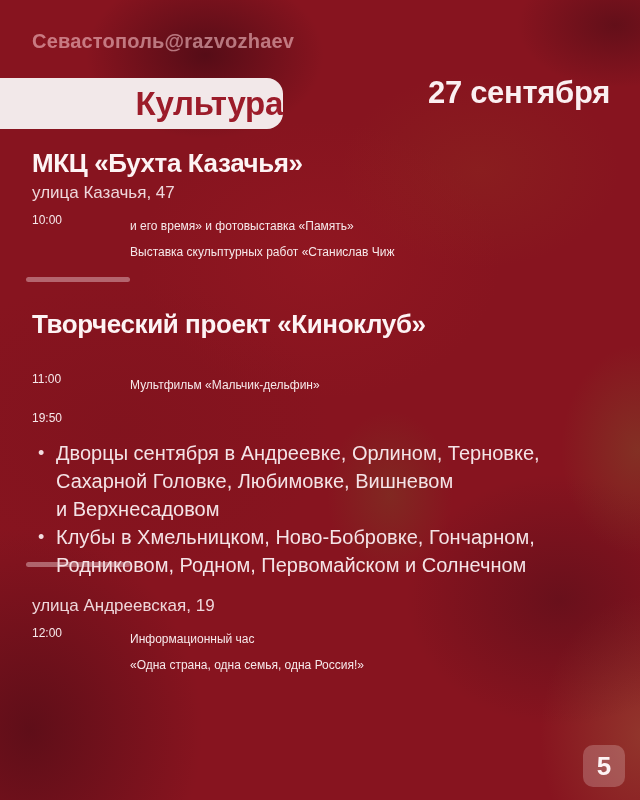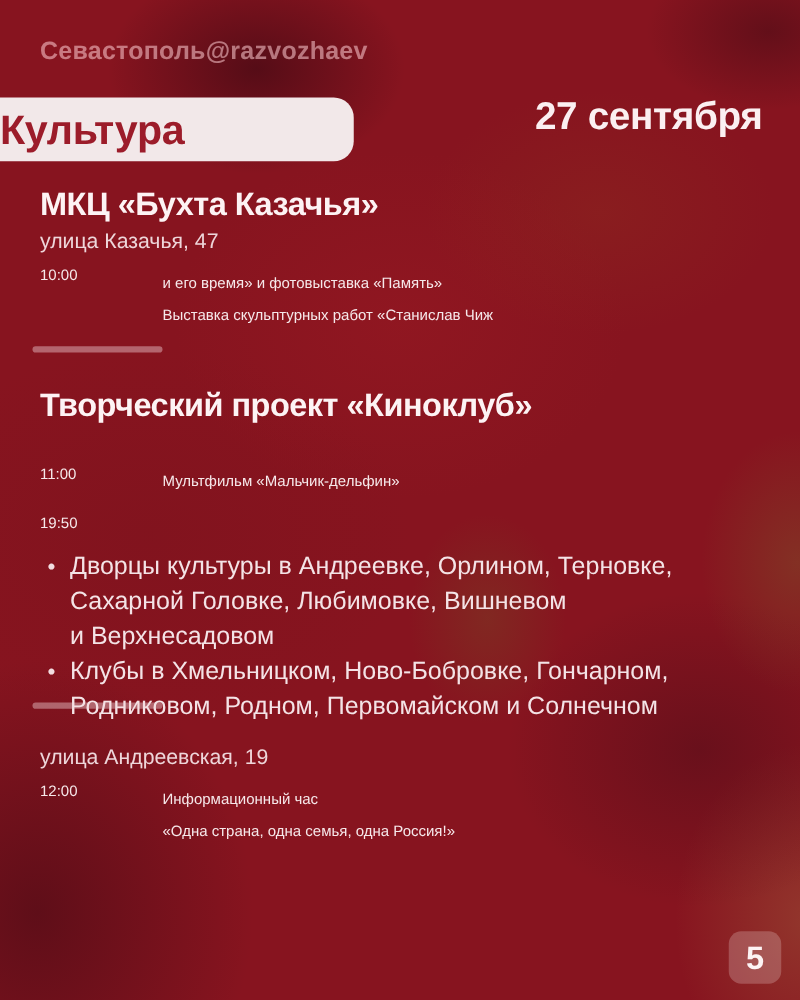--- a/index.html
+++ b/index.html
@@ -27,21 +27,21 @@
     display:flex; justify-content:flex-start;
     font-size:20px; font-weight:700;
     color:rgba(255,205,211,0.55);
     letter-spacing:0.2px;
   }
   .category-badge {
     position:absolute; top:78px; left:0;
     width:283px; height:51px;
     background:#f2e8e9;
     border-radius:0 16px 16px 0;
-    display:flex; align-items:center; justify-content:flex-start;
+    display:flex; align-items:center; justify-content:flex-end;
   }
   .category-badge span {
     color:#9c1c2a; font-size:33px; font-weight:700; letter-spacing:-0.3px;
   }
   .date-label {
     position:absolute; top:75px; right:30px;
     font-size:31px; font-weight:700; color:#fbeff1; letter-spacing:-0.3px;
   }
   .sec { position:absolute; left:32px; right:24px; }
   .sec h2 {
@@ -117,21 +117,21 @@
         </div>
       </div>
       <div class="row">
         <span class="time">19:50</span>
       </div>
     </div>
     <div class="bullets">
       <div class="bullet">
         <span class="b-dot">•</span>
         <div class="b-lines">
-          <div>Дворцы культуры в Андреевке, Орлином, Терновке,</div>
+          <div>Дворцы сентября в Андреевке, Орлином, Терновке,</div>
           <div>Сахарной Головке, Любимовке, Вишневом</div>
           <div>и Верхнесадовом</div>
         </div>
       </div>
       <div class="bullet">
         <span class="b-dot">•</span>
         <div class="b-lines">
           <div>Клубы в Хмельницком, Ново-Бобровке, Гончарном,</div>
           <div>Родниковом, Родном, Первомайском и Солнечном</div>
         </div>

